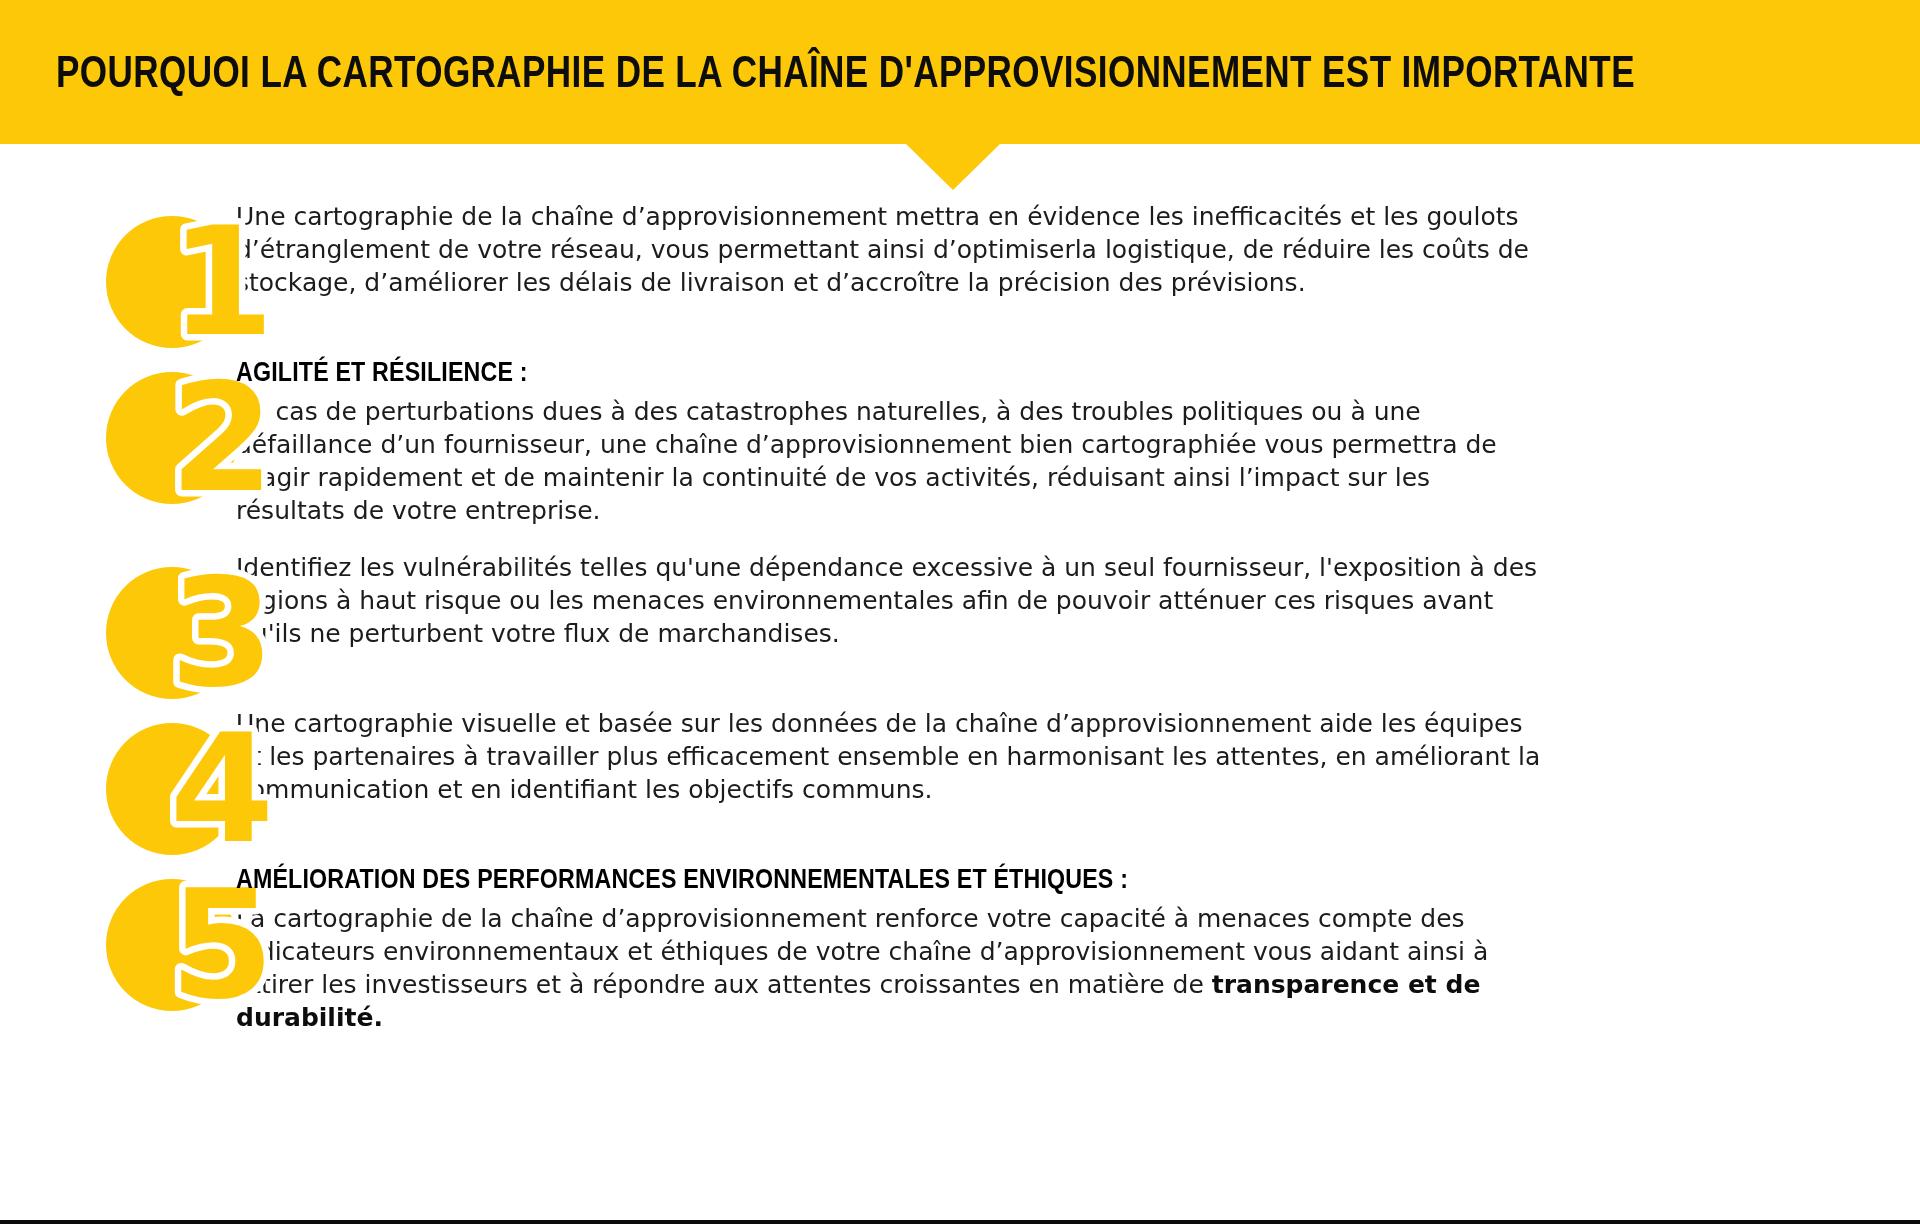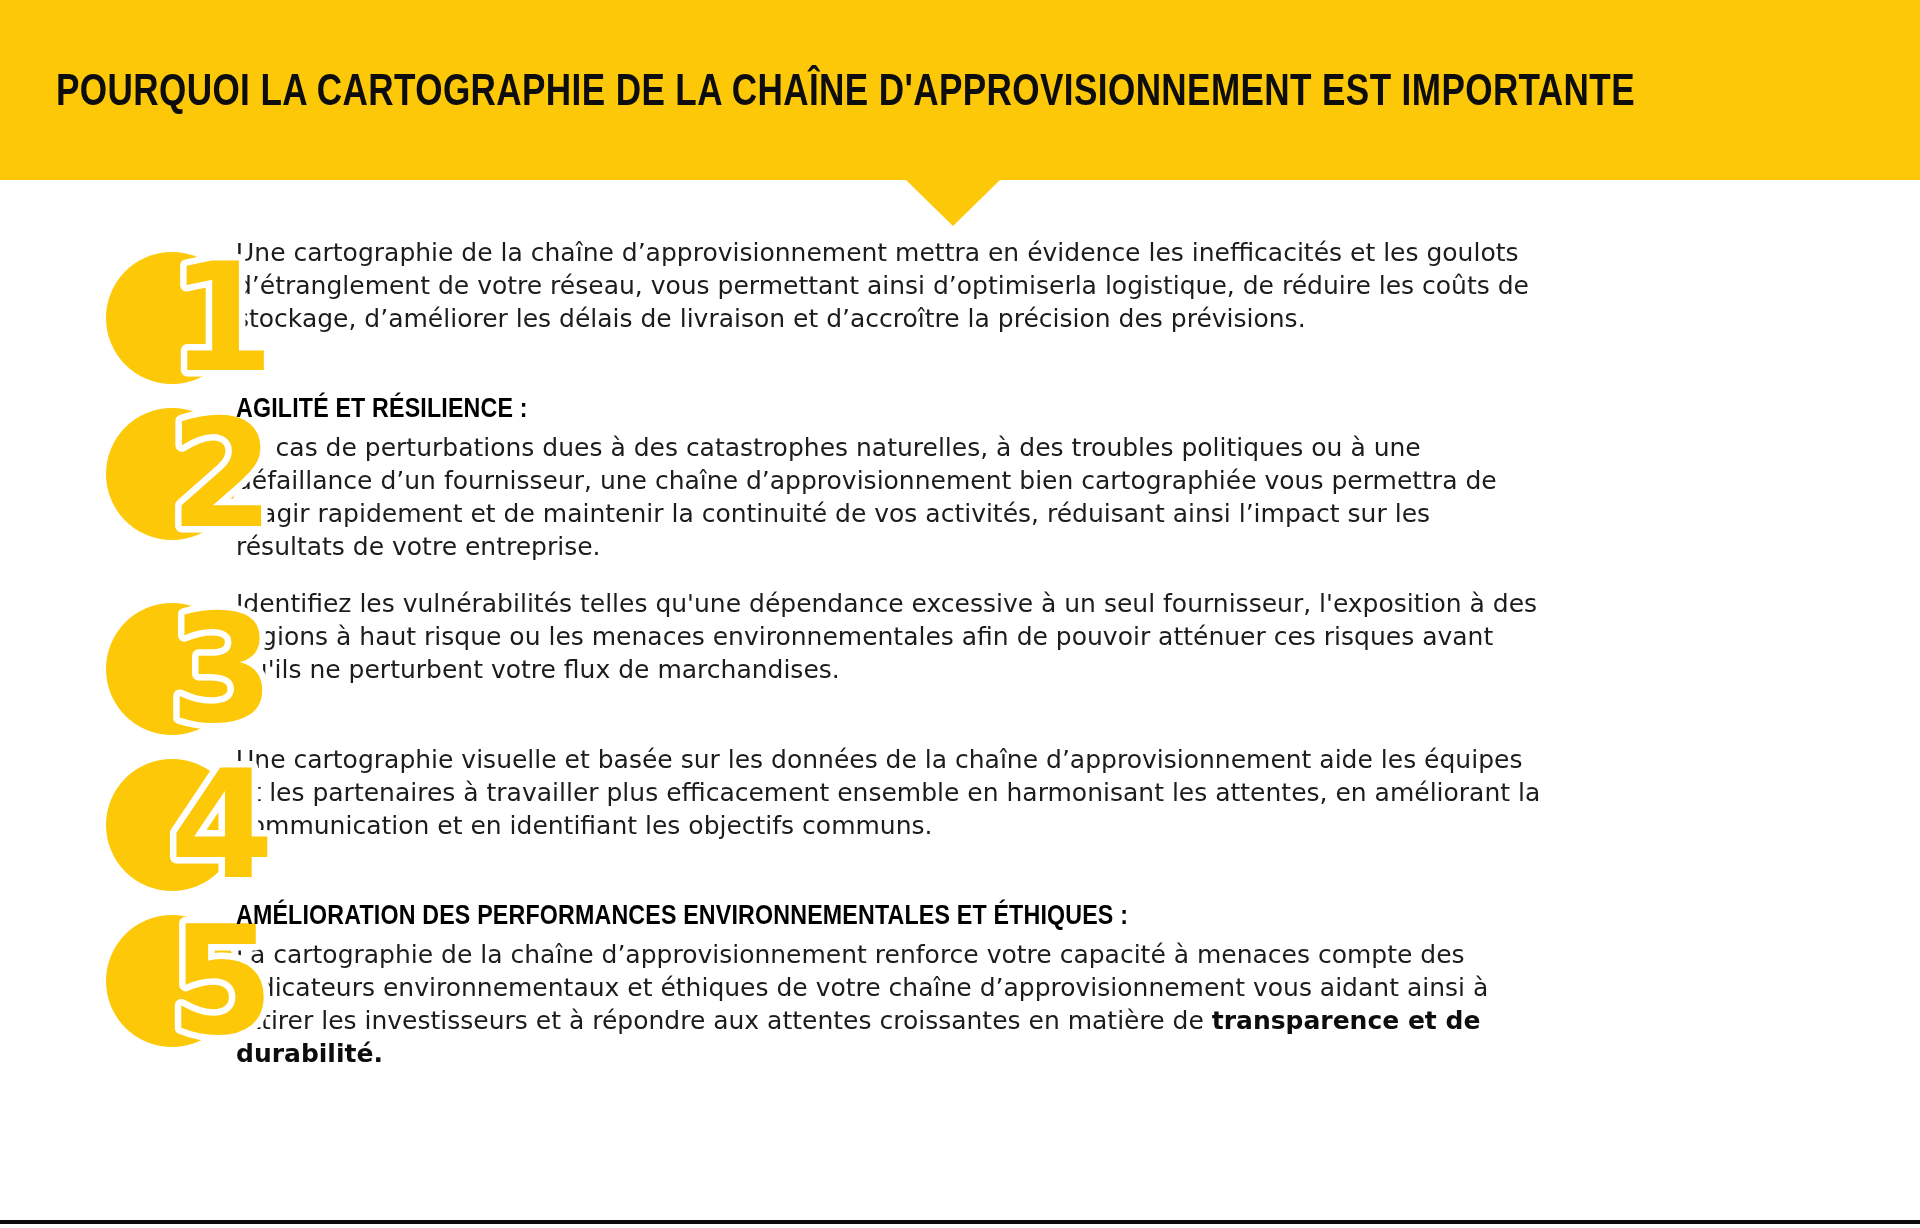--- a/index.html
+++ b/index.html
@@ -8,21 +8,21 @@
     width: 1920px;
     height: 1228px;
     position: relative;
     background: #ffffff;
     overflow: hidden;
     font-family: "DejaVu Sans", sans-serif;
   }
 
   
   .banner {
-    height: 180px;
+    height: 144px;
     background: #FDC807;
     display: flex;
     align-items: center;
     padding-left: 56px;
   }
   .banner .title-text {
     display: inline-block;
     white-space: nowrap;
     font-family: "Liberation Sans", sans-serif;
     font-weight: bold;

